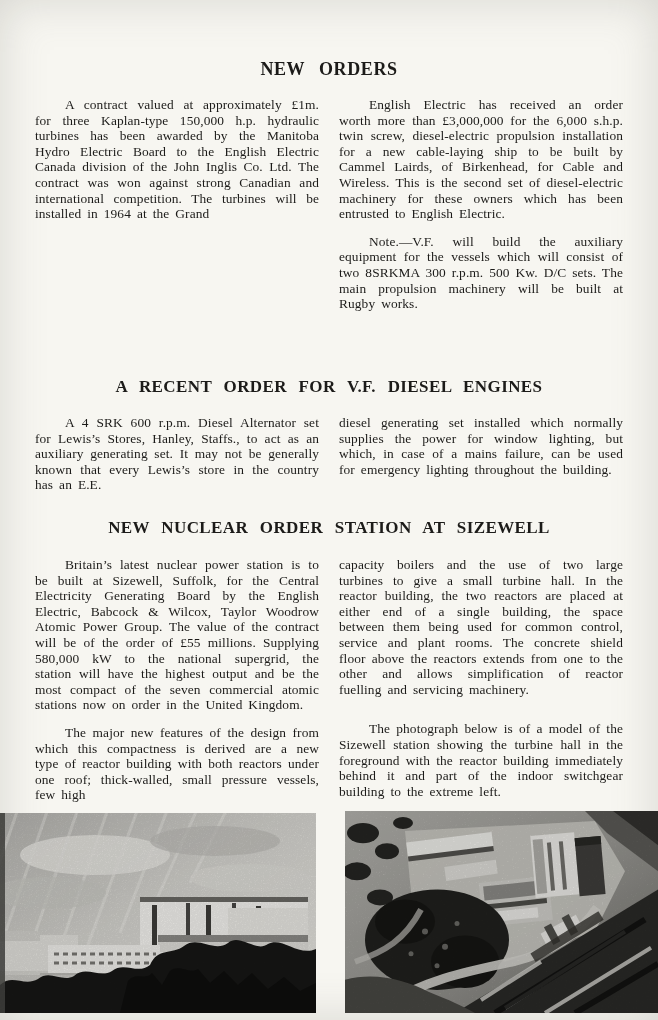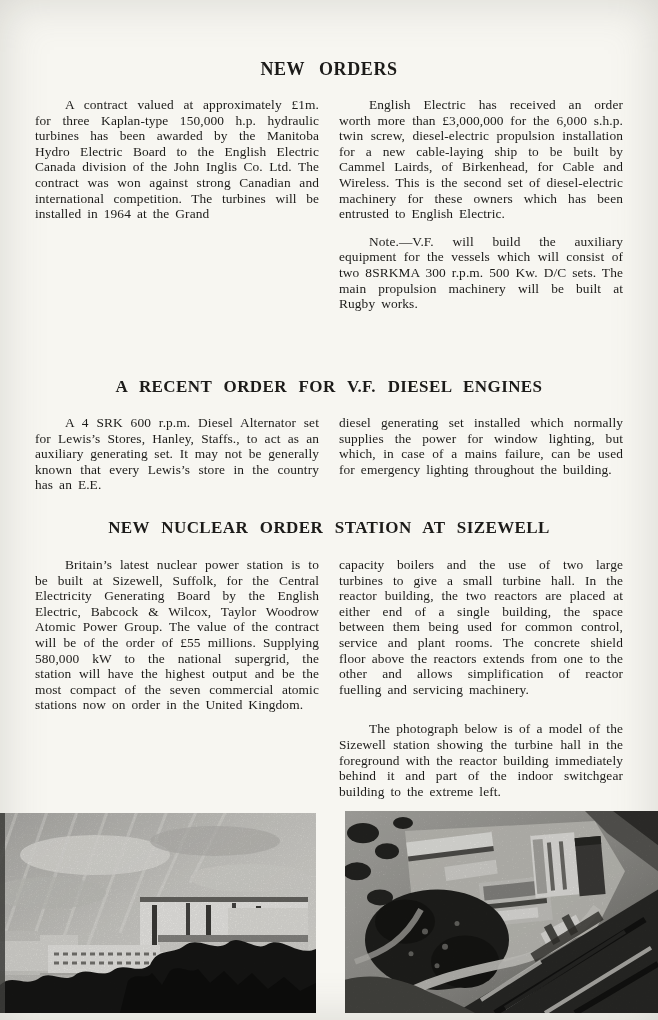--- a/index.html
+++ b/index.html
@@ -77,20 +77,21 @@
     <div class="col">
       <p>diesel generating set installed which normally supplies the power for window lighting, but which, in case of a mains failure, can be used for emergency lighting throughout the building.</p>
     </div>
   </div>
 
   <h2 class="section-heading" id="heading-sizewell">NEW NUCLEAR ORDER STATION AT SIZEWELL</h2>
 
   <div class="cols" id="cols-3">
     <div class="col">
       <p class="indent">Britain’s latest nuclear power station is to be built at Sizewell, Suffolk, for the Central Electricity Generating Board by the English Electric, Babcock &amp; Wilcox, Taylor Woodrow Atomic Power Group. The value of the contract will be of the order of £55 millions. Supplying 580,000 kW to the national supergrid, the station will have the highest output and be the most compact of the seven commercial atomic stations now on order in the United Kingdom.</p>
+      <p class="indent">The major new features of the design from which this compactness is derived are a new type of reactor building with both reactors under one roof; thick-walled, small pressure vessels, few high</p>
     </div>
     <div class="col">
       <p>capacity boilers and the use of two large turbines to give a small turbine hall. In the reactor building, the two reactors are placed at either end of a single building, the space between them being used for common control, service and plant rooms. The concrete shield floor above the reactors extends from one to the other and allows simplification of reactor fuelling and servicing machinery.</p>
       <p class="indent gap-lg">The photograph below is of a model of the Sizewell station showing the turbine hall in the foreground with the reactor building immediately behind it and part of the indoor switchgear building to the extreme left.</p>
     </div>
   </div>
 
   <div class="photo" id="photo-left">
     <svg viewBox="0 0 316 200" preserveAspectRatio="none">
       <defs>

